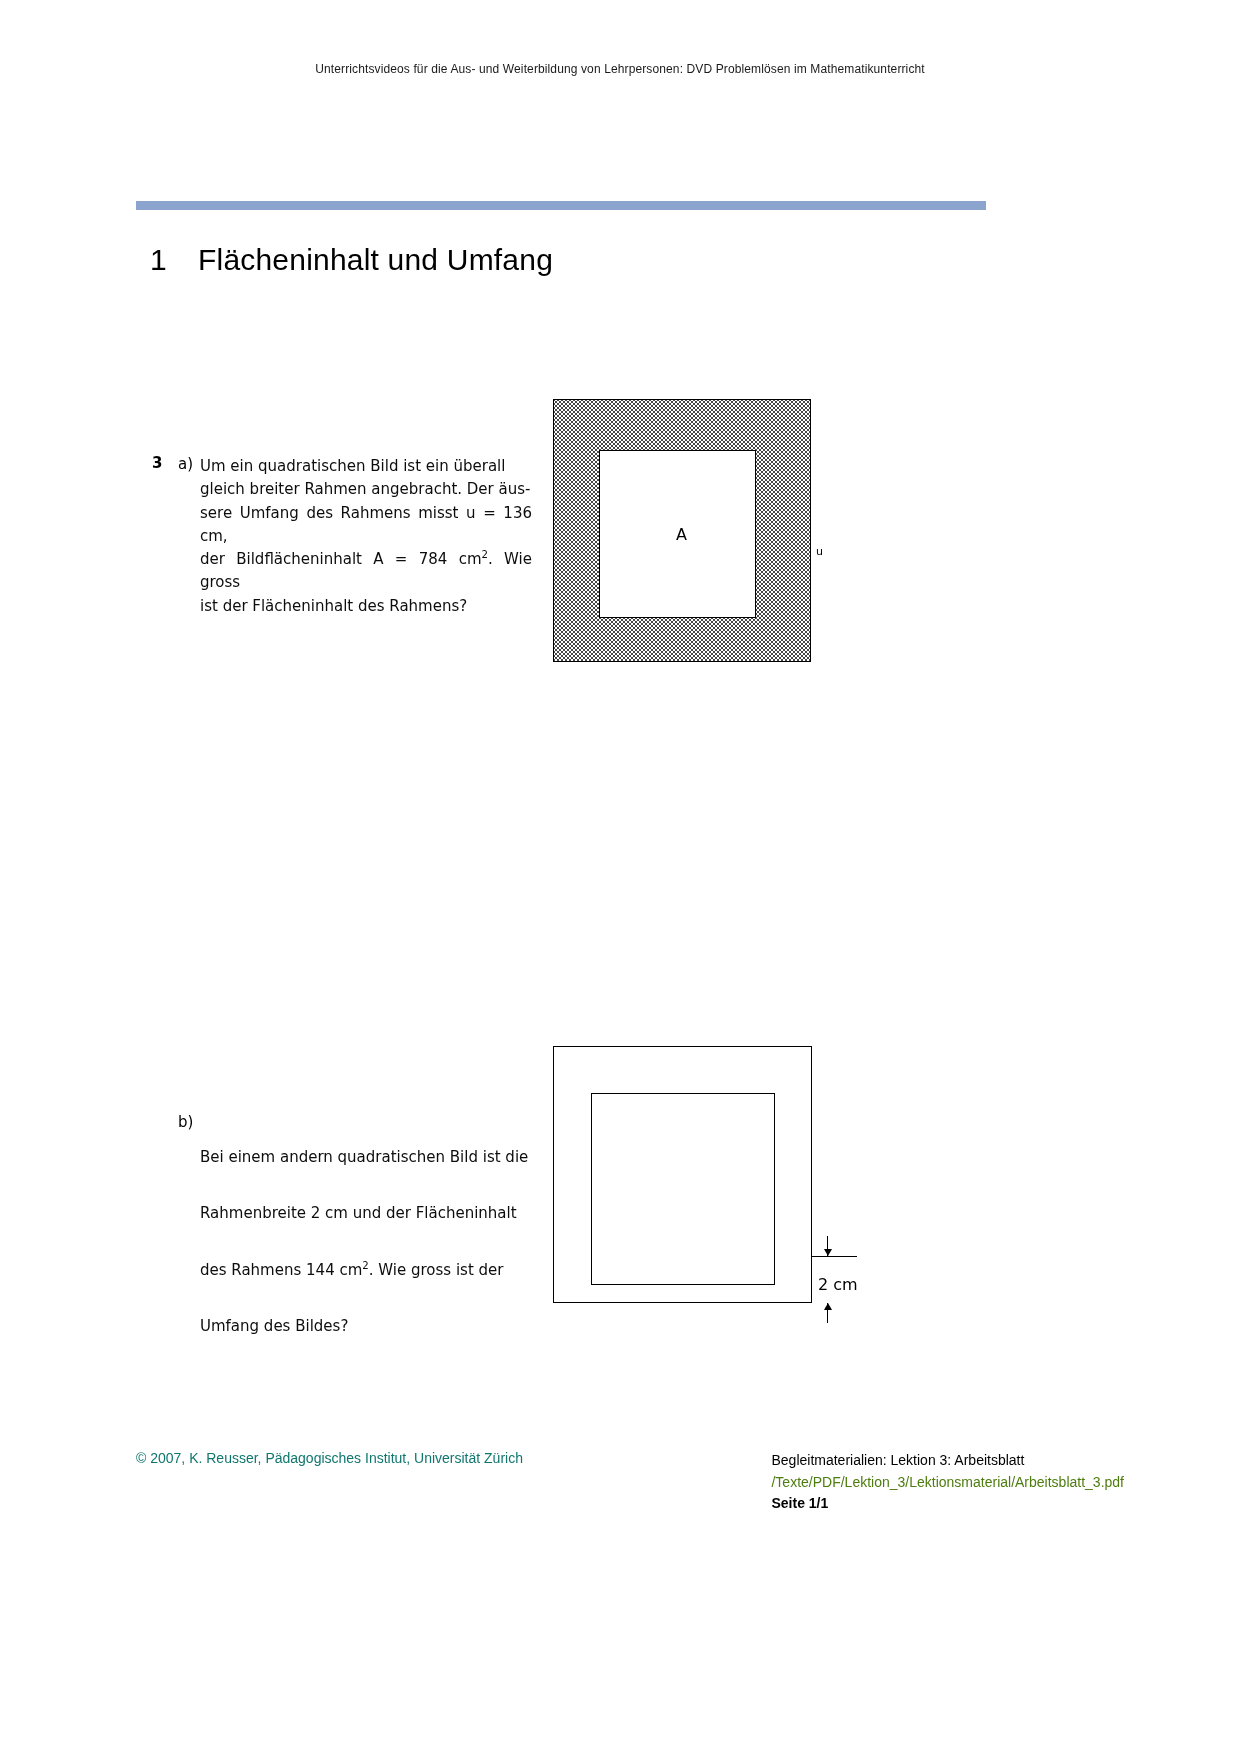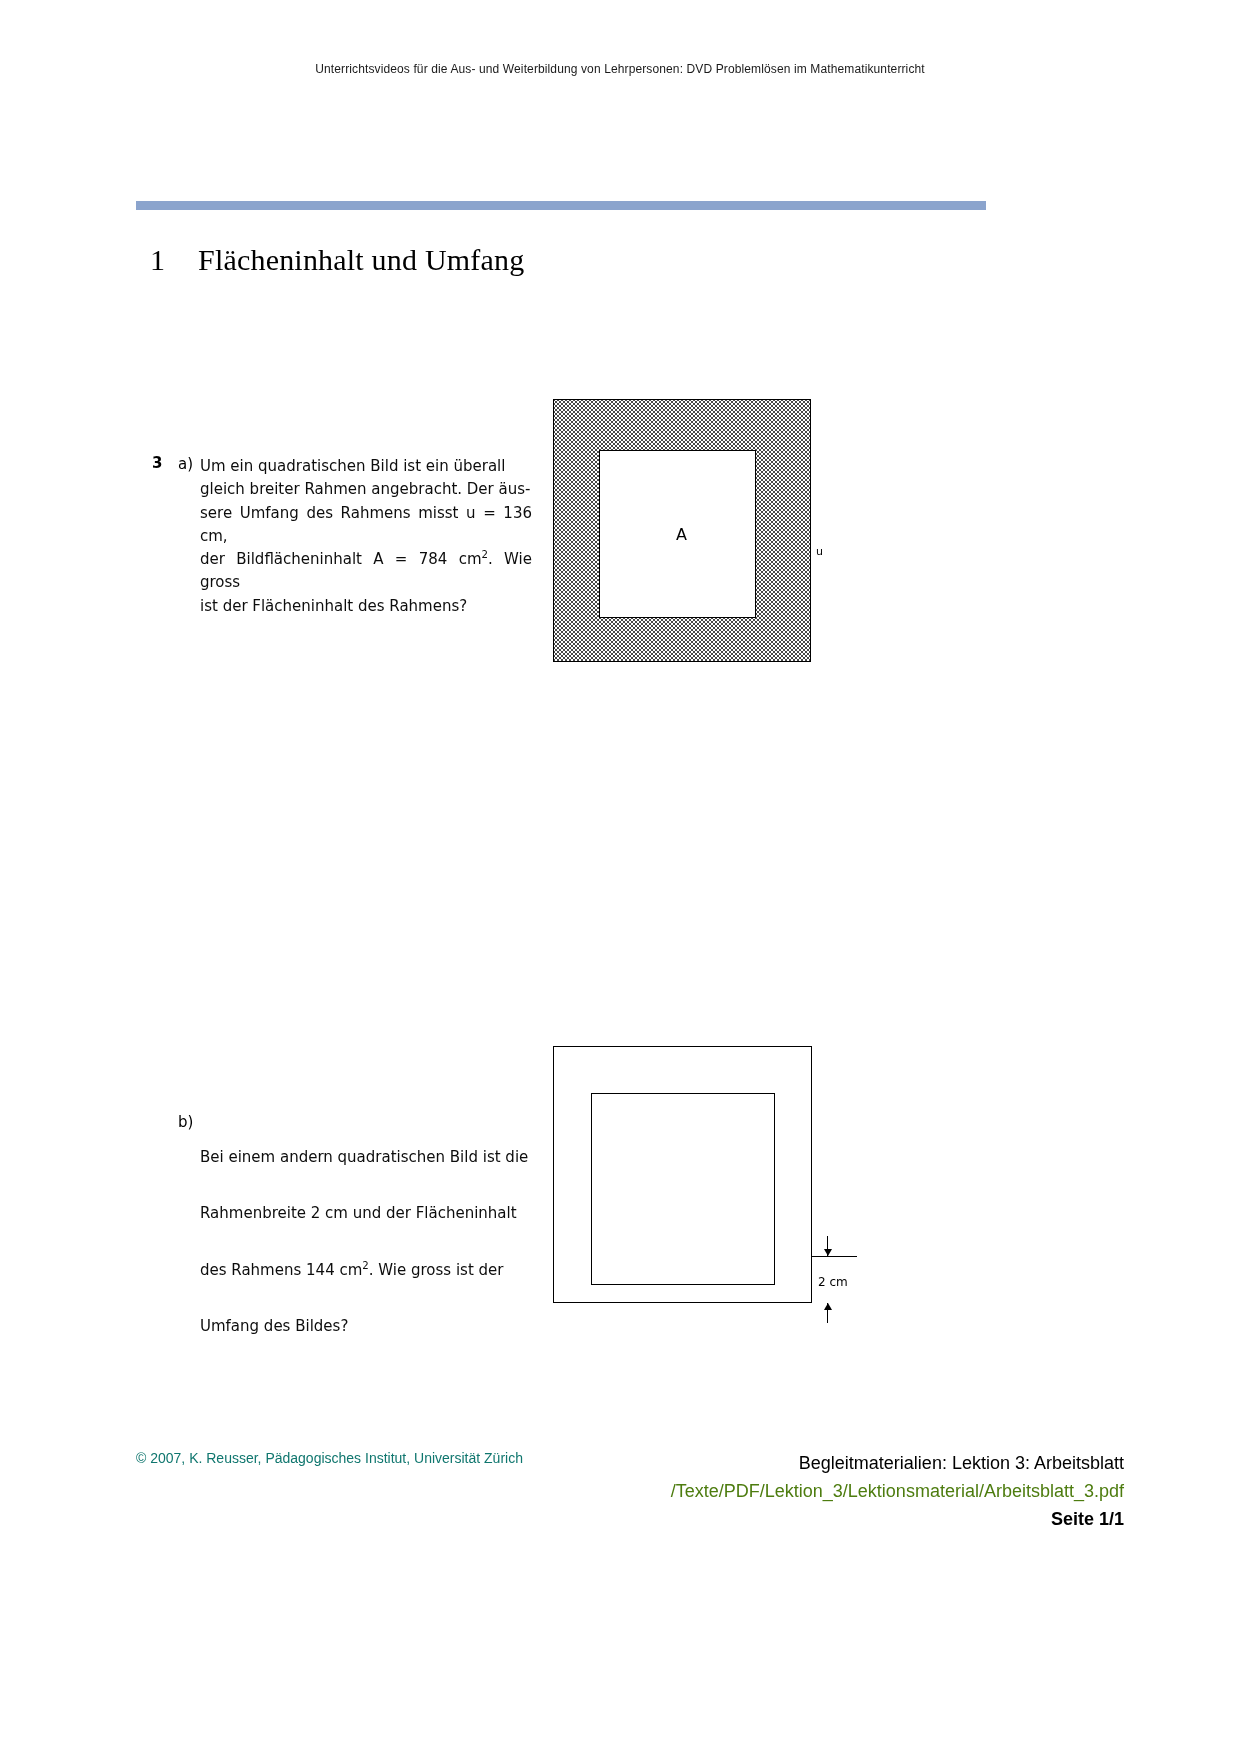--- a/index.html
+++ b/index.html
@@ -61,21 +61,21 @@
     width: 850px;
     height: 9px;
     background: #8ba4cd;
   }
 
   
   .section-heading {
     position: absolute;
     top: 243px;
     left: 150px;
-    font-family: Liberation Serif, serif;
+    font-family: Liberation Sans, sans-serif;
     font-size: 30px;
     color: #000;
     letter-spacing: 0.2px;
   }
   .section-heading .num {
     display: inline-block;
     width: 48px;
   }
 
   
@@ -230,37 +230,37 @@
     top: 0;
     border-left: 4px solid transparent;
     border-right: 4px solid transparent;
     border-bottom: 7px solid #000;
   }
   .fig-b-dimlabel {
     position: absolute;
     top: 1275px;
     left: 818px;
     font-family: "DejaVu Sans", sans-serif;
-    font-size: 12px;
+    font-size: 16px;
   }
 
   
   .footer-left {
     position: absolute;
     top: 1450px;
     left: 136px;
     font-size: 14px;
     color: #0f766e;
   }
   .footer-right {
     position: absolute;
     top: 1450px;
     right: 116px;
-    text-align: right;
-    font-size: 18px;
+    text-align: left;
+    font-size: 14px;
     line-height: 1.55;
     color: #000;
   }
   .footer-path {
     color: #4d7c0f;
   }
   .footer-page {
     font-weight: bold;
     color: #000;
   }

